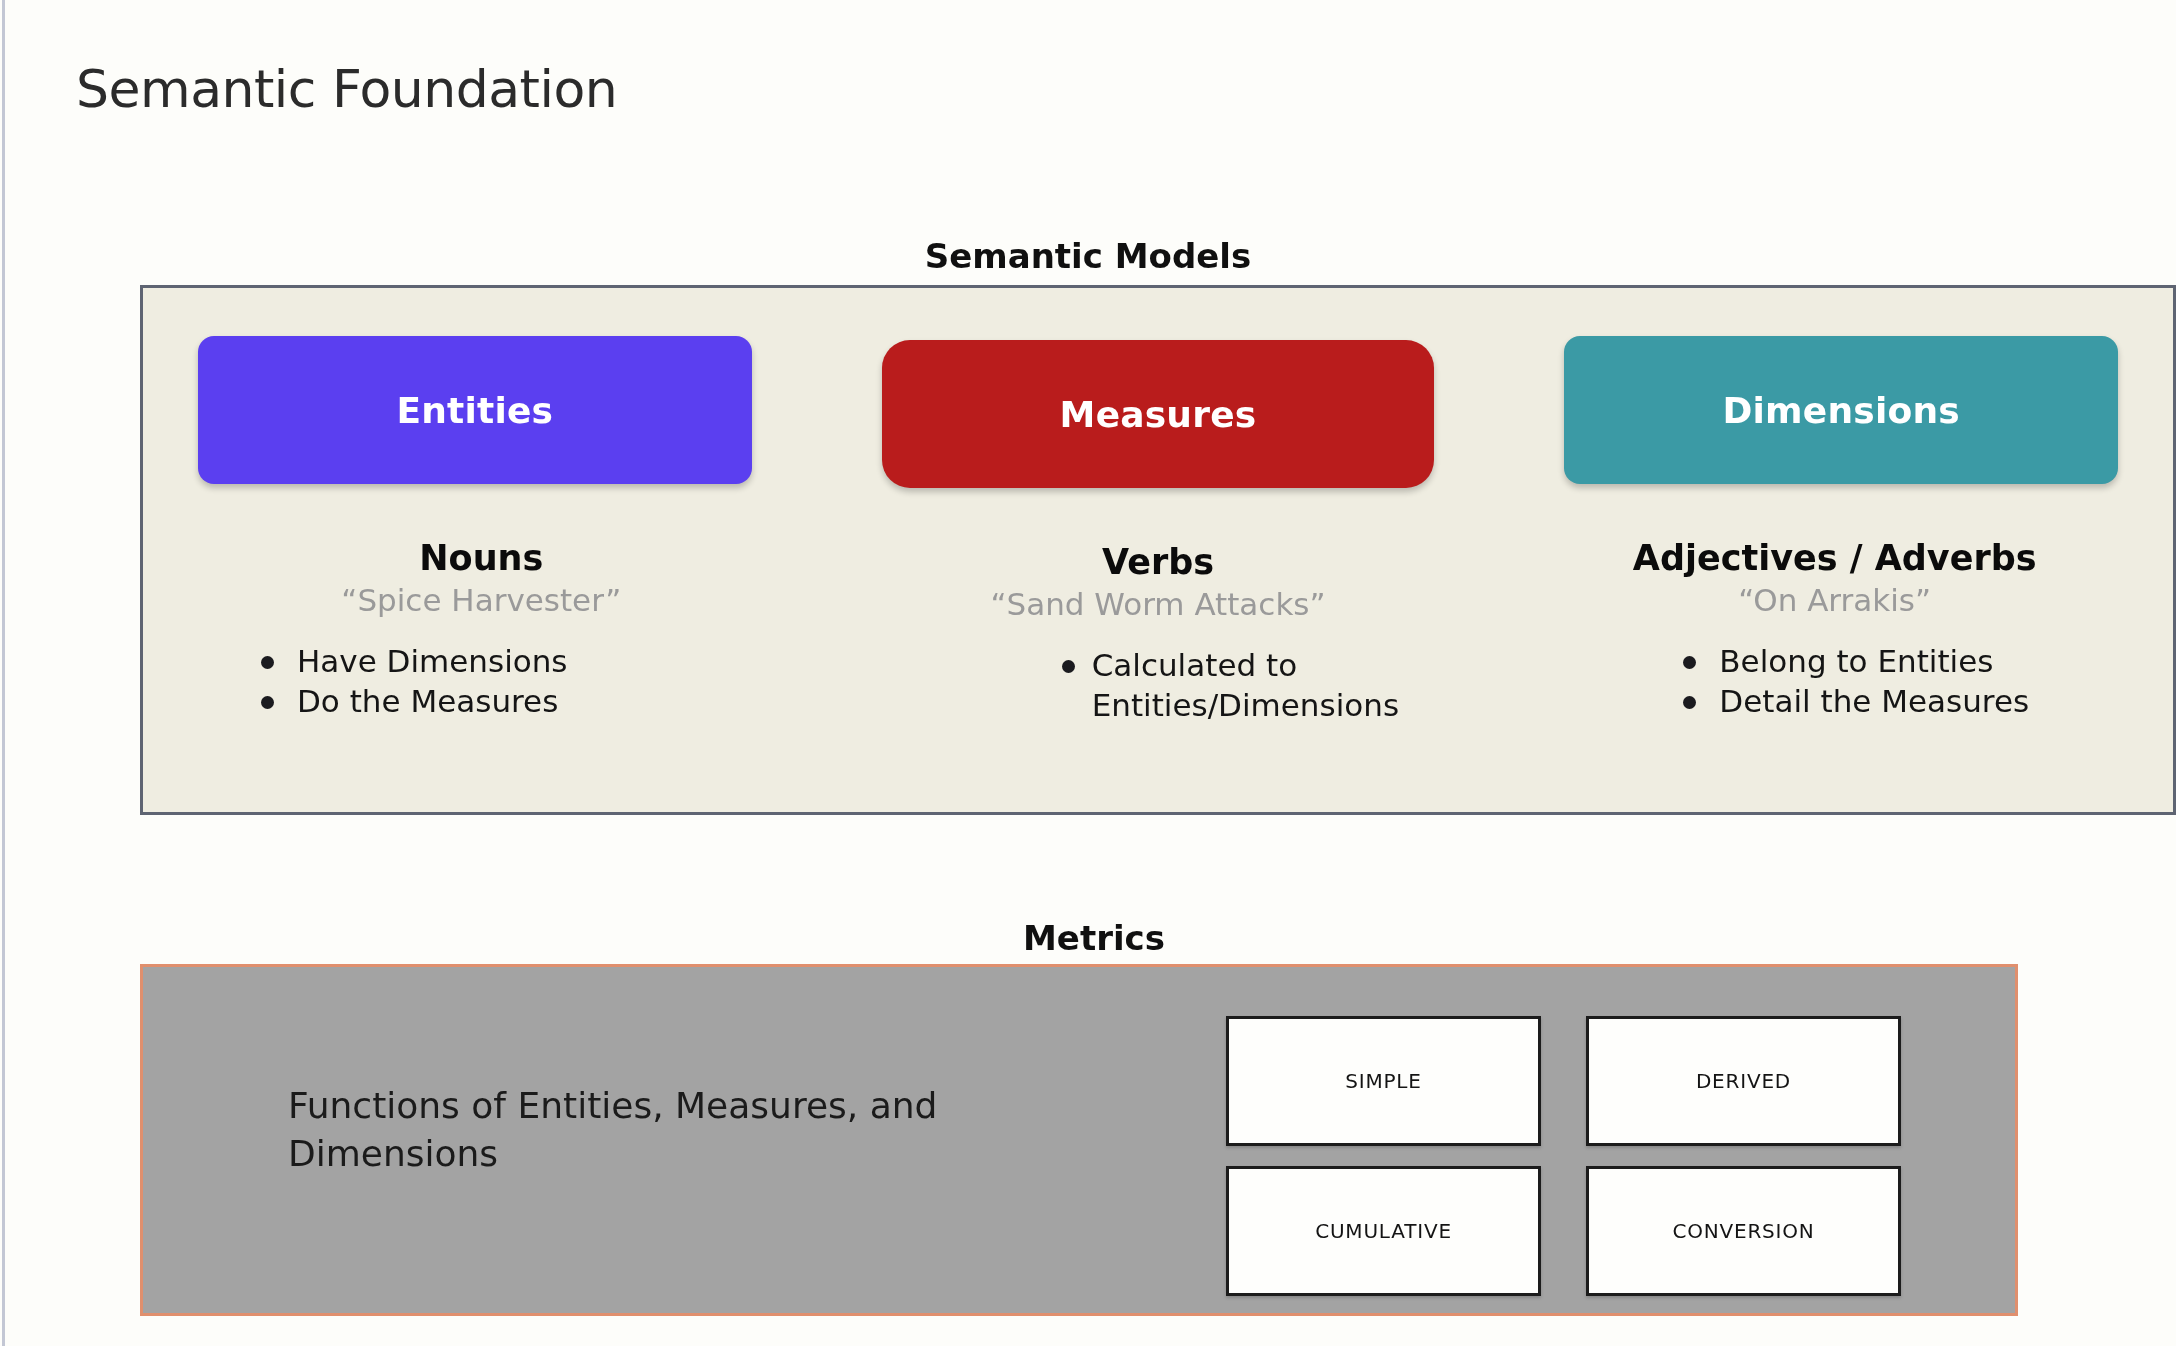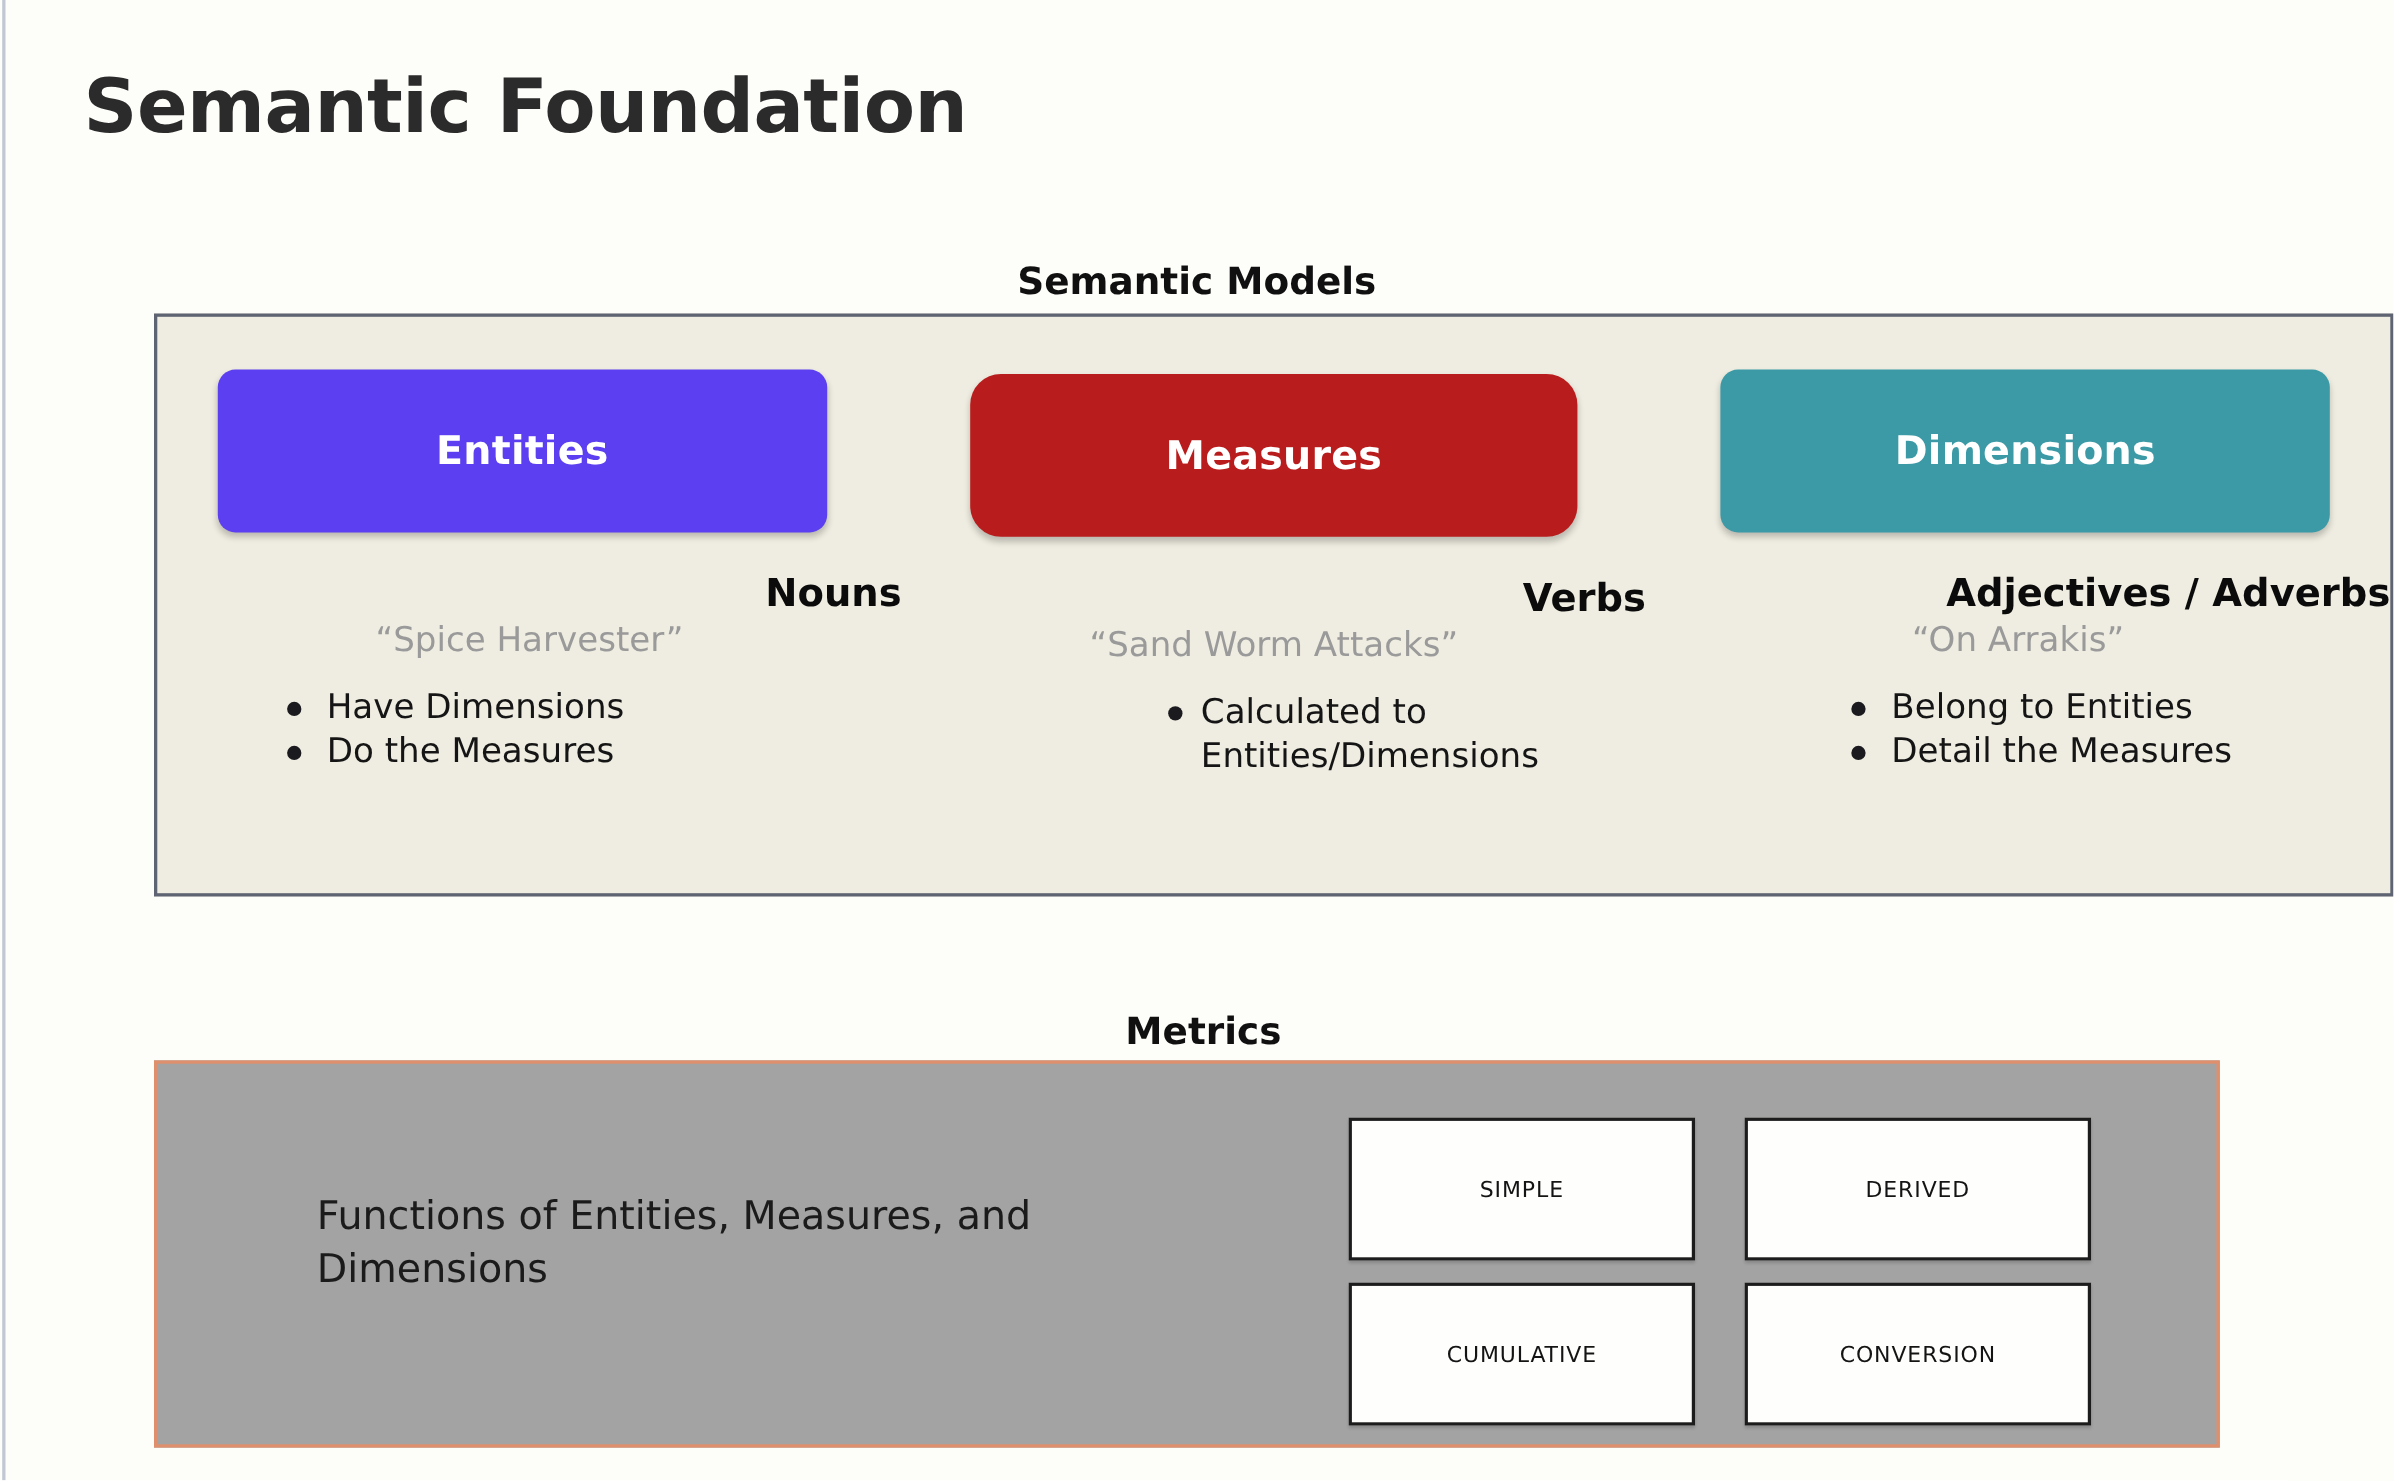--- a/index.html
+++ b/index.html
@@ -25,22 +25,22 @@
     width: 3px;
     height: 1346px;
     background: #c3c7d4;
   }
 
   
   .slide-title {
     position: absolute;
     left: 76px;
     top: 62px;
-    font-size: 68px;
-    font-weight: 700;
+    font-size: 52px;
+    font-weight: 400;
     color: #2b2b2b;
     letter-spacing: -0.5px;
     line-height: 1.05;
     white-space: nowrap;
   }
 
   
   .section-caption {
     position: absolute;
     font-size: 34px;
@@ -84,22 +84,22 @@
     font-size: 36px;
     font-weight: 700;
     box-shadow: 0 4px 6px rgba(0,0,0,0.22);
     letter-spacing: 0.2px;
   }
   #pill-entities   { background: #5b3ff0; margin: 0 68px 0 55px; }
   #pill-measures   { background: #b91c1c; margin: 4px 62px 0 62px; border-radius: 28px; }
   #pill-dimensions { background: #3b9aa5; margin: 0 55px 0 68px; }
 
   .col-head {
-    margin-top: 36px;
-    text-align: right;
+    margin-top: 54px;
+    text-align: center;
     font-size: 35px;
     font-weight: 700;
     color: #0b0b0b;
     white-space: nowrap;
   }
   .col-sub {
     margin-top: 4px;
     text-align: center;
     font-size: 31px;
     font-weight: 400;

